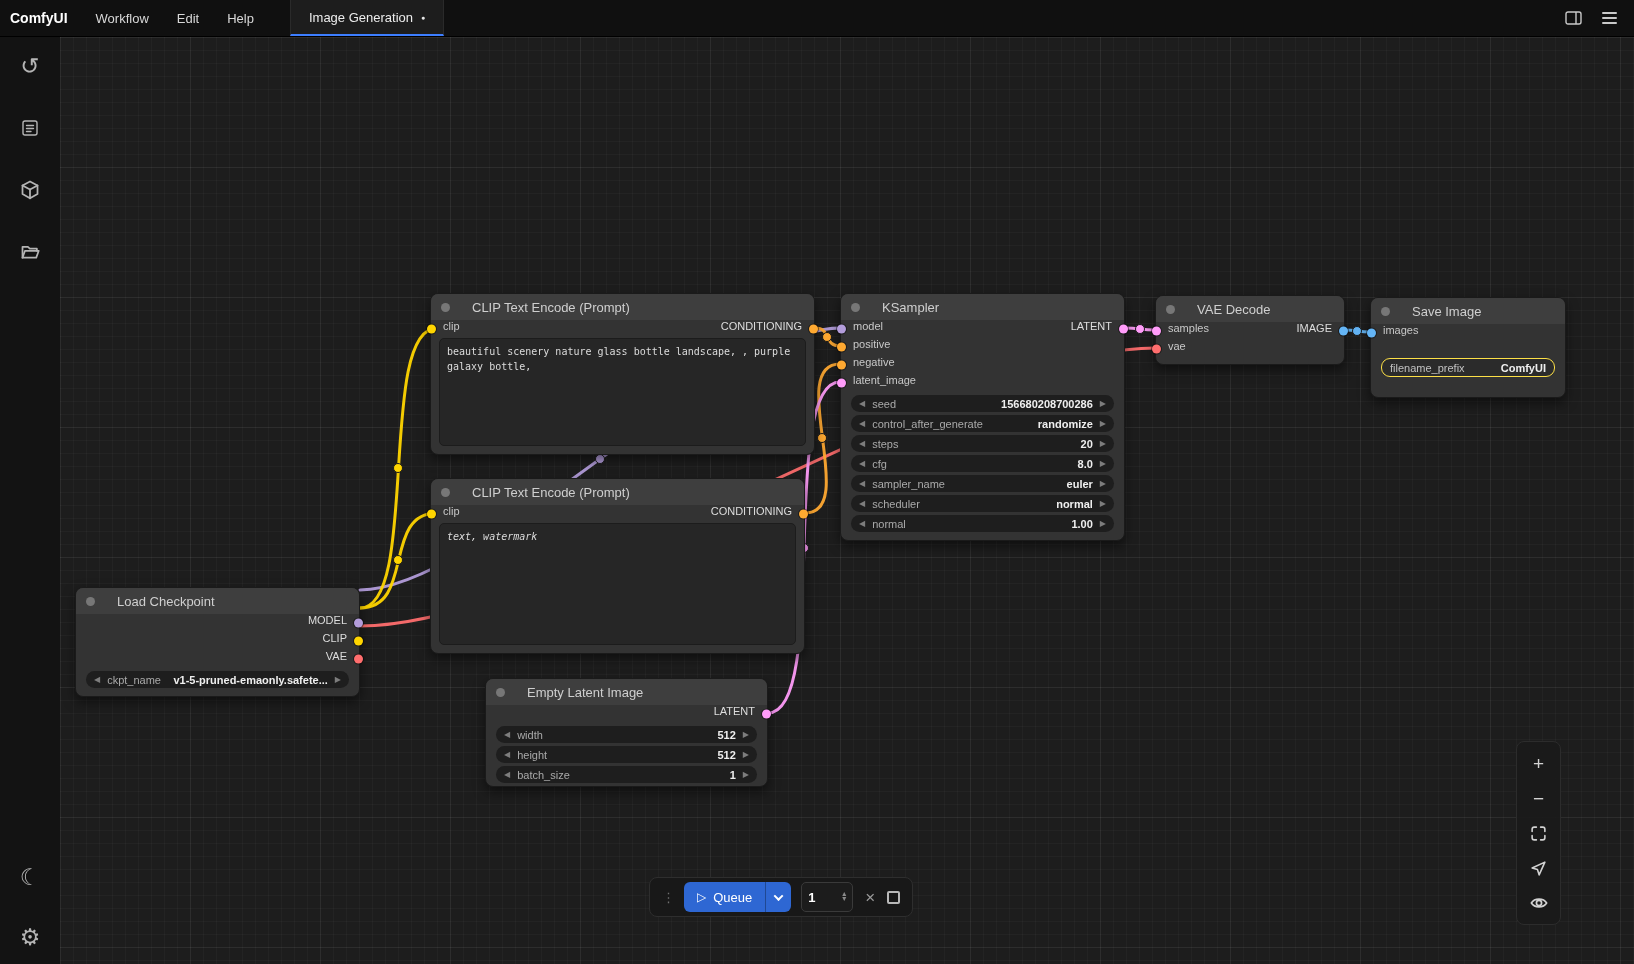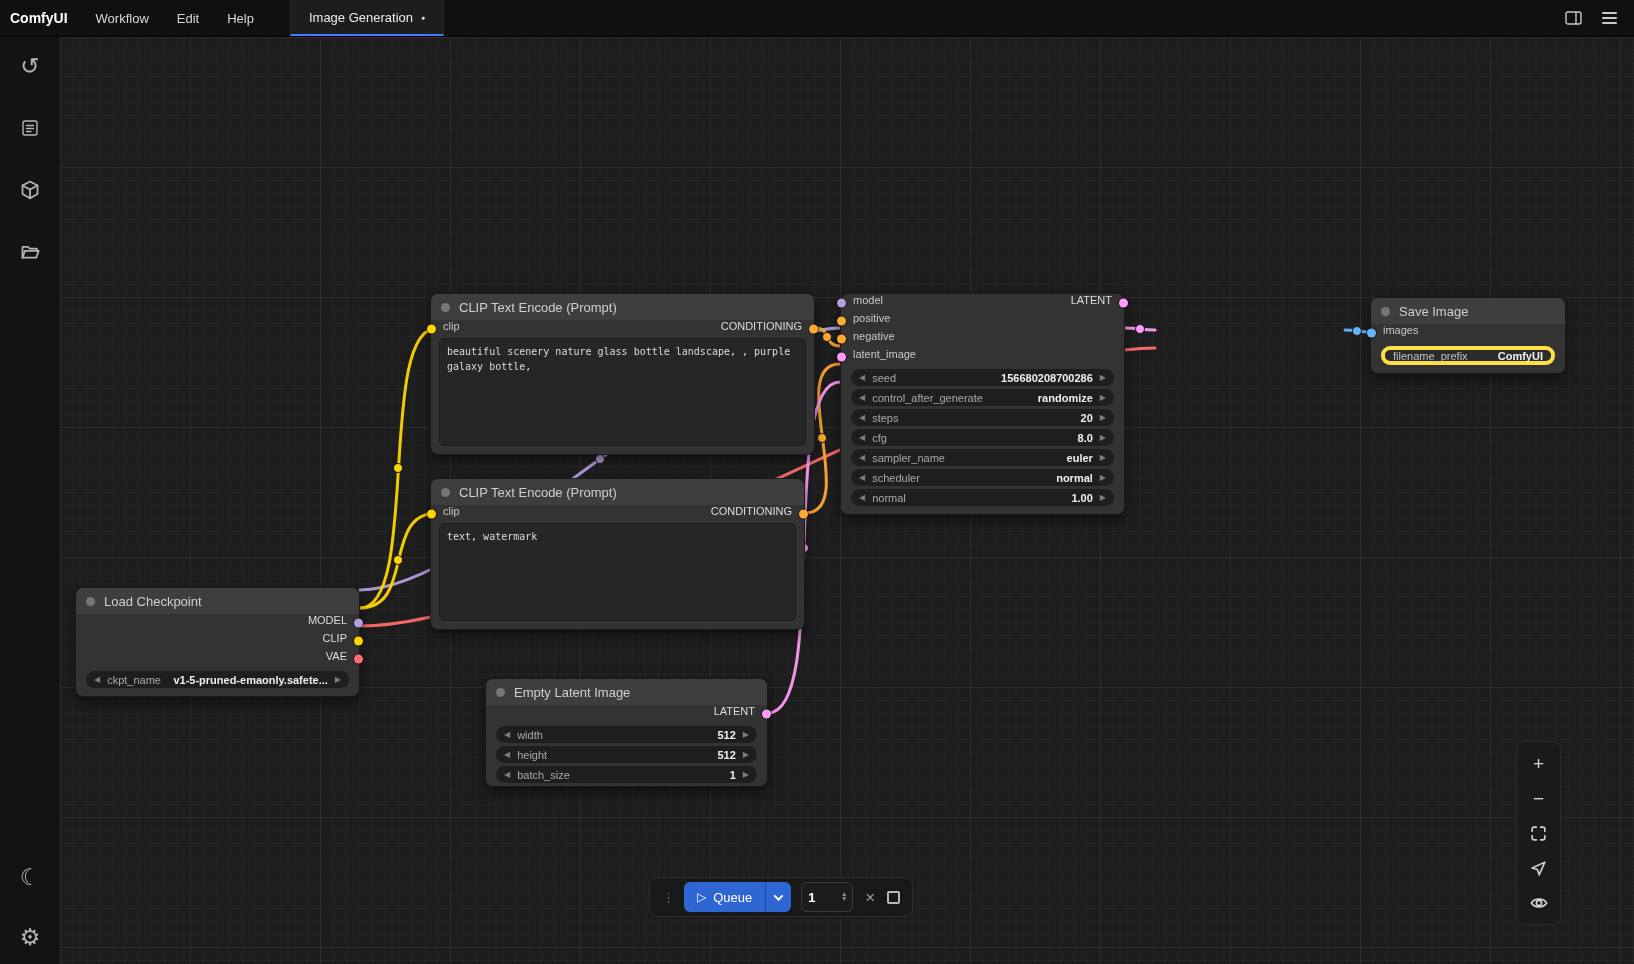--- a/index.html
+++ b/index.html
@@ -58,21 +58,21 @@
   .wire { fill:none; stroke-width:3; stroke-linecap:round; stroke-opacity:.95; }
   .wire-dot { stroke:#1a1a1a; stroke-width:1; }
 
   
   .node {
     position:absolute; background:#333; border:1px solid #1a1a1a; border-radius:8px;
     box-shadow:0 5px 12px rgba(0,0,0,.5); z-index:2; font-size:12px;
   }
   .node-header {
     height:26px; background:#3e3e3e; border-radius:7px 7px 0 0;
-    display:flex; align-items:center; gap:9px; padding:0 10px;
+    display:flex; align-items:center; gap:22px; padding:0 10px;
     color:#cfcfcf; font-size:13px;
   }
   .collapse-dot { width:9px; height:9px; border-radius:50%; background:#777; flex:0 0 auto; }
   .io-row { position:relative; height:18px; display:flex; justify-content:space-between; padding:0 12px; }
   .io-row.out-only { justify-content:flex-end; }
   .io-label.in { color:#c8c8c8; font-size:11px; }
   .io-label.out { color:#ddd; font-size:11px; font-weight:normal; }
   .port-dot { position:absolute; top:50%; transform:translateY(-50%); width:9px; height:9px; border-radius:50%; box-shadow:0 0 0 1px rgba(0,0,0,.45); }
   .port-dot.in { left:-4px; } .port-dot.out { right:-4px; }
   .textbox {
@@ -80,33 +80,33 @@
     padding:6px 7px; font-family:"DejaVu Sans Mono", monospace; font-size:10px; color:#dcdcdc; line-height:1.45;
     overflow:hidden;
   }
   .widget {
     height:17px; margin:3px 10px; background:#1e1e1e; border-radius:9px;
     display:flex; align-items:center; gap:7px; padding:0 8px; font-size:11px; color:#aaa;
   }
   .widget .arr { color:#7d7d7d; font-size:8px; line-height:1; }
   .widget .wlabel { flex:0 0 auto; }
   .widget .wvalue { margin-left:auto; color:#efefef; font-weight:bold; }
-  .widget.boxed { background:#2b2b2b; border:4px solid #fde047; height:19px; margin:4px 10px; }
+  .widget.boxed { background:#2b2b2b; border:1px solid #fde047; height:19px; margin:16px 10px; }
   .widget.boxed .wlabel { color:#c0c0c0; }
 
   
   #node-load-checkpoint { left:75px; top:555px; width:285px;margin-top:32px; }
   #node-clip-positive  { left:430px; top:293px; width:385px; }
   #node-clip-negative  { left:430px; top:478px; width:375px; }
   #node-empty-latent   { left:485px; top:678px; width:283px; }
   #node-ksampler       { left:840px; top:293px; width:285px; padding-bottom:5px; }
   #node-vae-decode     { left:1155px; top:295px; width:190px; padding-bottom:6px; }
   #node-save-image     { left:1370px; top:297px; width:196px; padding-bottom:4px; }
   #node-clip-positive .textbox { height:108px; }
-  #node-clip-negative .textbox { height:98px; }
+  #node-clip-negative .textbox { height:122px;font-style:italic; }
   #node-load-checkpoint { padding-bottom:5px; }
 
   
   .queue-bar {
     position:absolute; left:649px; top:877px; height:40px; z-index:25;
     display:flex; align-items:center; gap:10px; padding:0 12px;
     background:rgba(24,24,24,.96); border:1px solid #2e2e2e; border-radius:8px;
   }
   .drag { color:#6f6f6f; font-size:13px; letter-spacing:-1px; }
   .queue-split { display:flex; align-items:stretch; height:30px; border-radius:6px; overflow:hidden; }
@@ -290,20 +290,24 @@
     </div>
     <div class="widget">
       <span class="arr">◀</span>
       <span class="wlabel">batch_size</span>
       <span class="wvalue">1</span>
       <span class="arr">▶</span>
     </div>
   </div>
 
   <div class="node" id="node-ksampler">
+    <div class="node-header">
+      <span class="collapse-dot"></span>
+      <span>KSampler</span>
+    </div>
     <div class="io-row">
       <span class="io-label in">model</span>
       <span class="io-label out">LATENT</span>
       <span class="port-dot in" style="background: rgb(179, 157, 219);"></span>
       <span class="port-dot out" style="background: rgb(255, 156, 249);"></span>
     </div>
     <div class="io-row">
       <span class="io-label in">positive</span>
       <span class="port-dot in" style="background: rgb(255, 169, 49);"></span>
     </div>
@@ -352,20 +356,36 @@
       <span class="arr">▶</span>
     </div>
     <div class="widget">
       <span class="arr">◀</span>
       <span class="wlabel">normal</span>
       <span class="wvalue">1.00</span>
       <span class="arr">▶</span>
     </div>
   </div>
 
+  <div class="node" id="node-vae-decode">
+    <div class="node-header">
+      <span class="collapse-dot"></span>
+      <span>VAE Decode</span>
+    </div>
+    <div class="io-row">
+      <span class="io-label in">samples</span>
+      <span class="io-label out">IMAGE</span>
+      <span class="port-dot in" style="background: rgb(255, 156, 249);"></span>
+      <span class="port-dot out" style="background: rgb(100, 181, 246);"></span>
+    </div>
+    <div class="io-row">
+      <span class="io-label in">vae</span>
+      <span class="port-dot in" style="background: rgb(255, 110, 110);"></span>
+    </div>
+  </div>
 
   <div class="node" id="node-save-image">
     <div class="node-header">
       <span class="collapse-dot"></span>
       <span>Save Image</span>
     </div>
     <div class="io-row">
       <span class="io-label in">images</span>
       <span class="port-dot in" style="background: rgb(100, 181, 246);"></span>
     </div>

